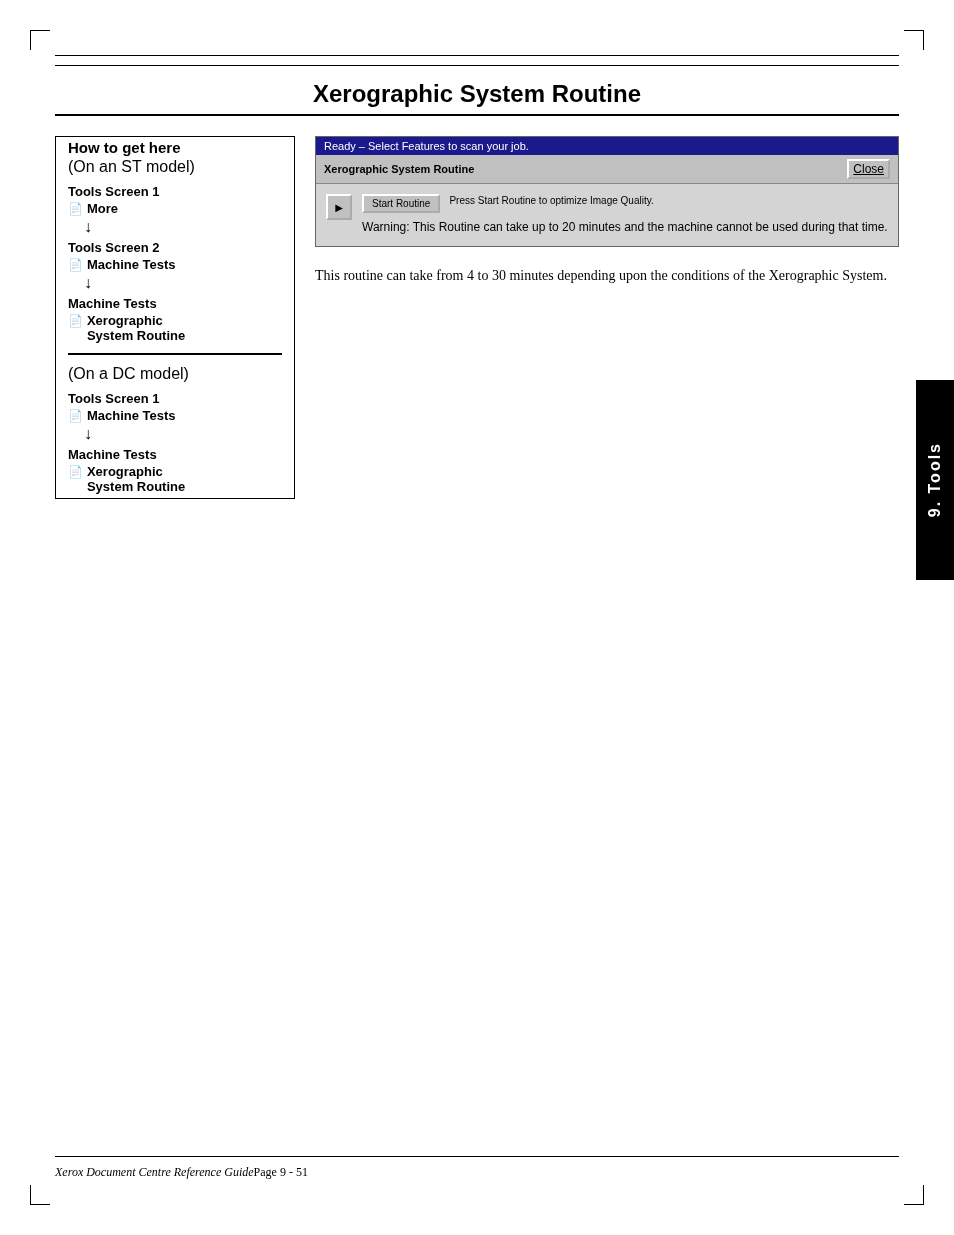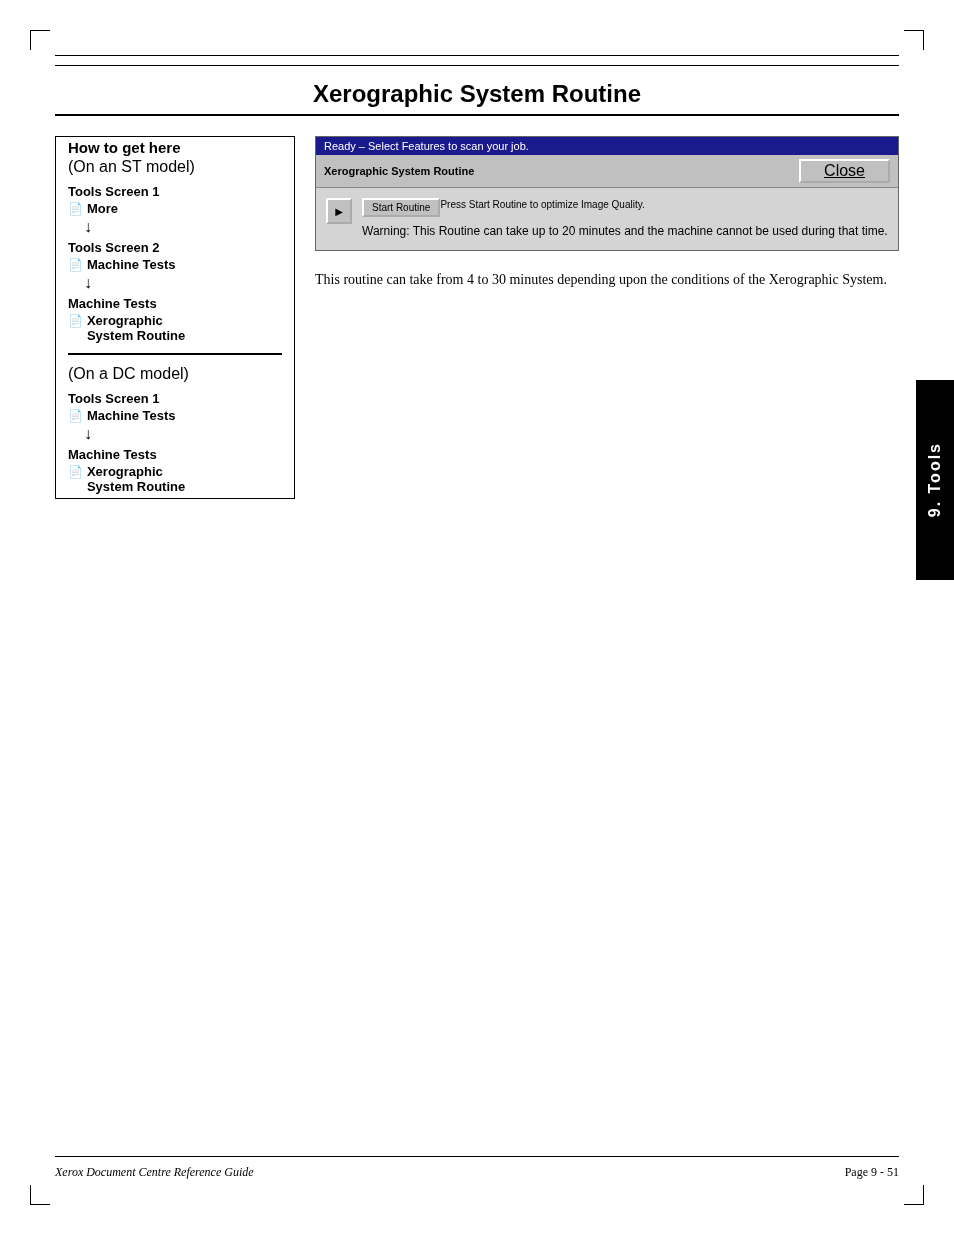--- a/index.html
+++ b/index.html
@@ -67,21 +67,20 @@
 
     
     .footer {
       position: absolute;
       bottom: 55px;
       left: 55px;
       right: 55px;
       border-top: 1px solid #000;
       padding-top: 8px;
       display: flex;
-      justify-content: space-between;
       align-items: center;
     }
     .footer-left {
       font-size: 12px;
       font-style: italic;
       color: #000;
     }
     .footer-right {
       font-size: 12px;
       color: #000;
@@ -187,22 +186,22 @@
       border-bottom: 1px solid #888;
     }
     .screen-toolbar-left {
       font-size: 11px;
       font-family: Arial, sans-serif;
       font-weight: bold;
     }
     .screen-close-btn {
       background: #c0c0c0;
       border: 2px outset #fff;
-      font-size: 16px;
-      padding: 1px 23px;
+      font-size: 12px;
+      padding: 1px 4px;
       font-family: Arial, sans-serif;
       text-decoration: underline;
     }
     .screen-body {
       background: #d4d4d4;
       padding: 10px;
       display: flex;
       align-items: flex-start;
       gap: 10px;
     }
@@ -212,21 +211,21 @@
       width: 26px;
       height: 26px;
       display: flex;
       align-items: center;
       justify-content: center;
       flex-shrink: 0;
       font-size: 10px;
     }
     .screen-routine-section {
       display: flex;
-      gap: 0;
+      gap: 9px;
       align-items: flex-start;
     }
     .screen-start-btn {
       background: #c0c0c0;
       border: 2px outset #fff;
       font-size: 10px;
       padding: 2px 8px;
       font-family: Arial, sans-serif;
       white-space: nowrap;
     }

